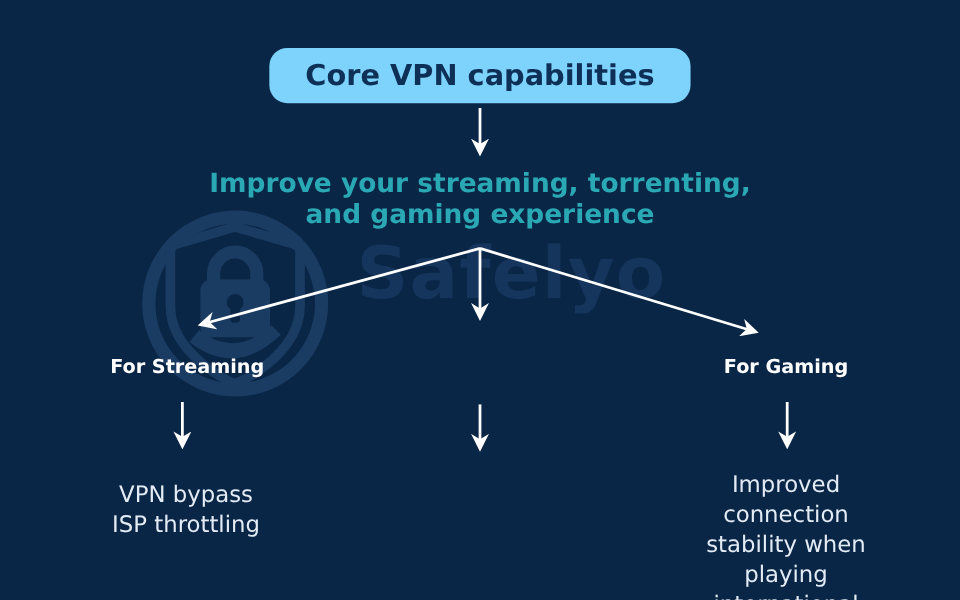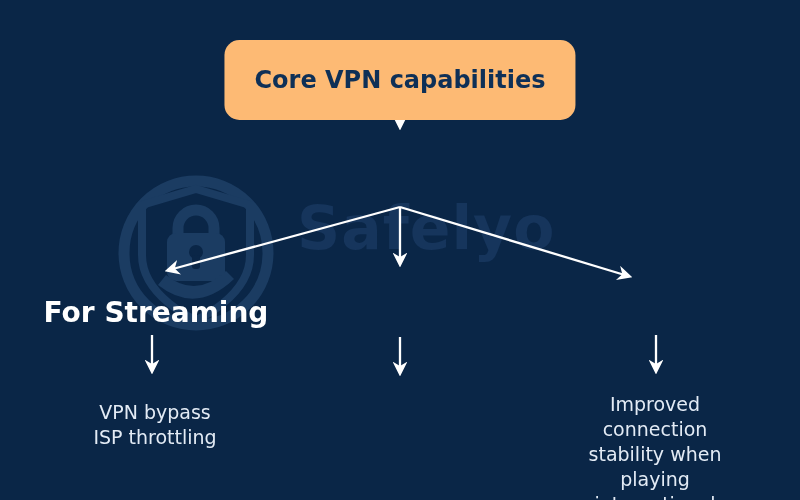--- a/index.html
+++ b/index.html
@@ -29,25 +29,25 @@
 
   
   .arrows-svg { position: absolute; inset: 0; pointer-events: none; }
 
   
   .title-box {
     position: absolute;
     left: 400px;
     top: 40px;
     transform: translateX(-50%);
-    background: #fdba74;
+    background: #7dd3fc;
     color: #0e3057;
     font-size: 24px;
     font-weight: bold;
-    padding: 26px 30px;
+    padding: 9px 30px;
     border-radius: 15px;
     white-space: nowrap;
   }
   .subtitle {
     position: absolute;
     left: 400px;
     top: 141px;
     transform: translateX(-50%);
     width: 560px;
     text-align: center;
@@ -55,21 +55,21 @@
     font-size: 22px;
     font-weight: bold;
     line-height: 26px;
     white-space: pre-line;
   }
   .branch-label {
     position: absolute;
     top: 296px;
     transform: translateX(-50%);
     color: #ffffff;
-    font-size: 28px;
+    font-size: 16px;
     font-weight: bold;
     white-space: nowrap;
     text-align: right;
   }
   .branch-desc {
     position: absolute;
     transform: translateX(-50%);
     color: #e3ebf5;
     font-size: 19px;
     font-weight: normal;
@@ -120,22 +120,25 @@
       <line x1="400" y1="207" x2="400" y2="263" marker-end="url(#ah)"></line>
       <line x1="400" y1="207" x2="628" y2="276" marker-end="url(#ah)"></line>
       <line x1="152" y1="335" x2="152" y2="370" marker-end="url(#ah)"></line>
       <line x1="400" y1="337" x2="400" y2="372" marker-end="url(#ah)"></line>
       <line x1="656" y1="335" x2="656" y2="370" marker-end="url(#ah)"></line>
     </g>
   </svg>
 
   <div class="title-box">Core VPN capabilities</div>
 
+  <div class="subtitle">Improve your streaming, torrenting,
+and gaming experience</div>
 
   <div class="branch-label label-streaming">For Streaming</div>
+  <div class="branch-label label-gaming">For Gaming</div>
 
   <div class="branch-desc desc-streaming">VPN bypass
 ISP throttling</div>
   <div class="branch-desc desc-gaming">Improved connection
 stability when playing
 international titles</div>
 
 </div>
 
 </body></html>

